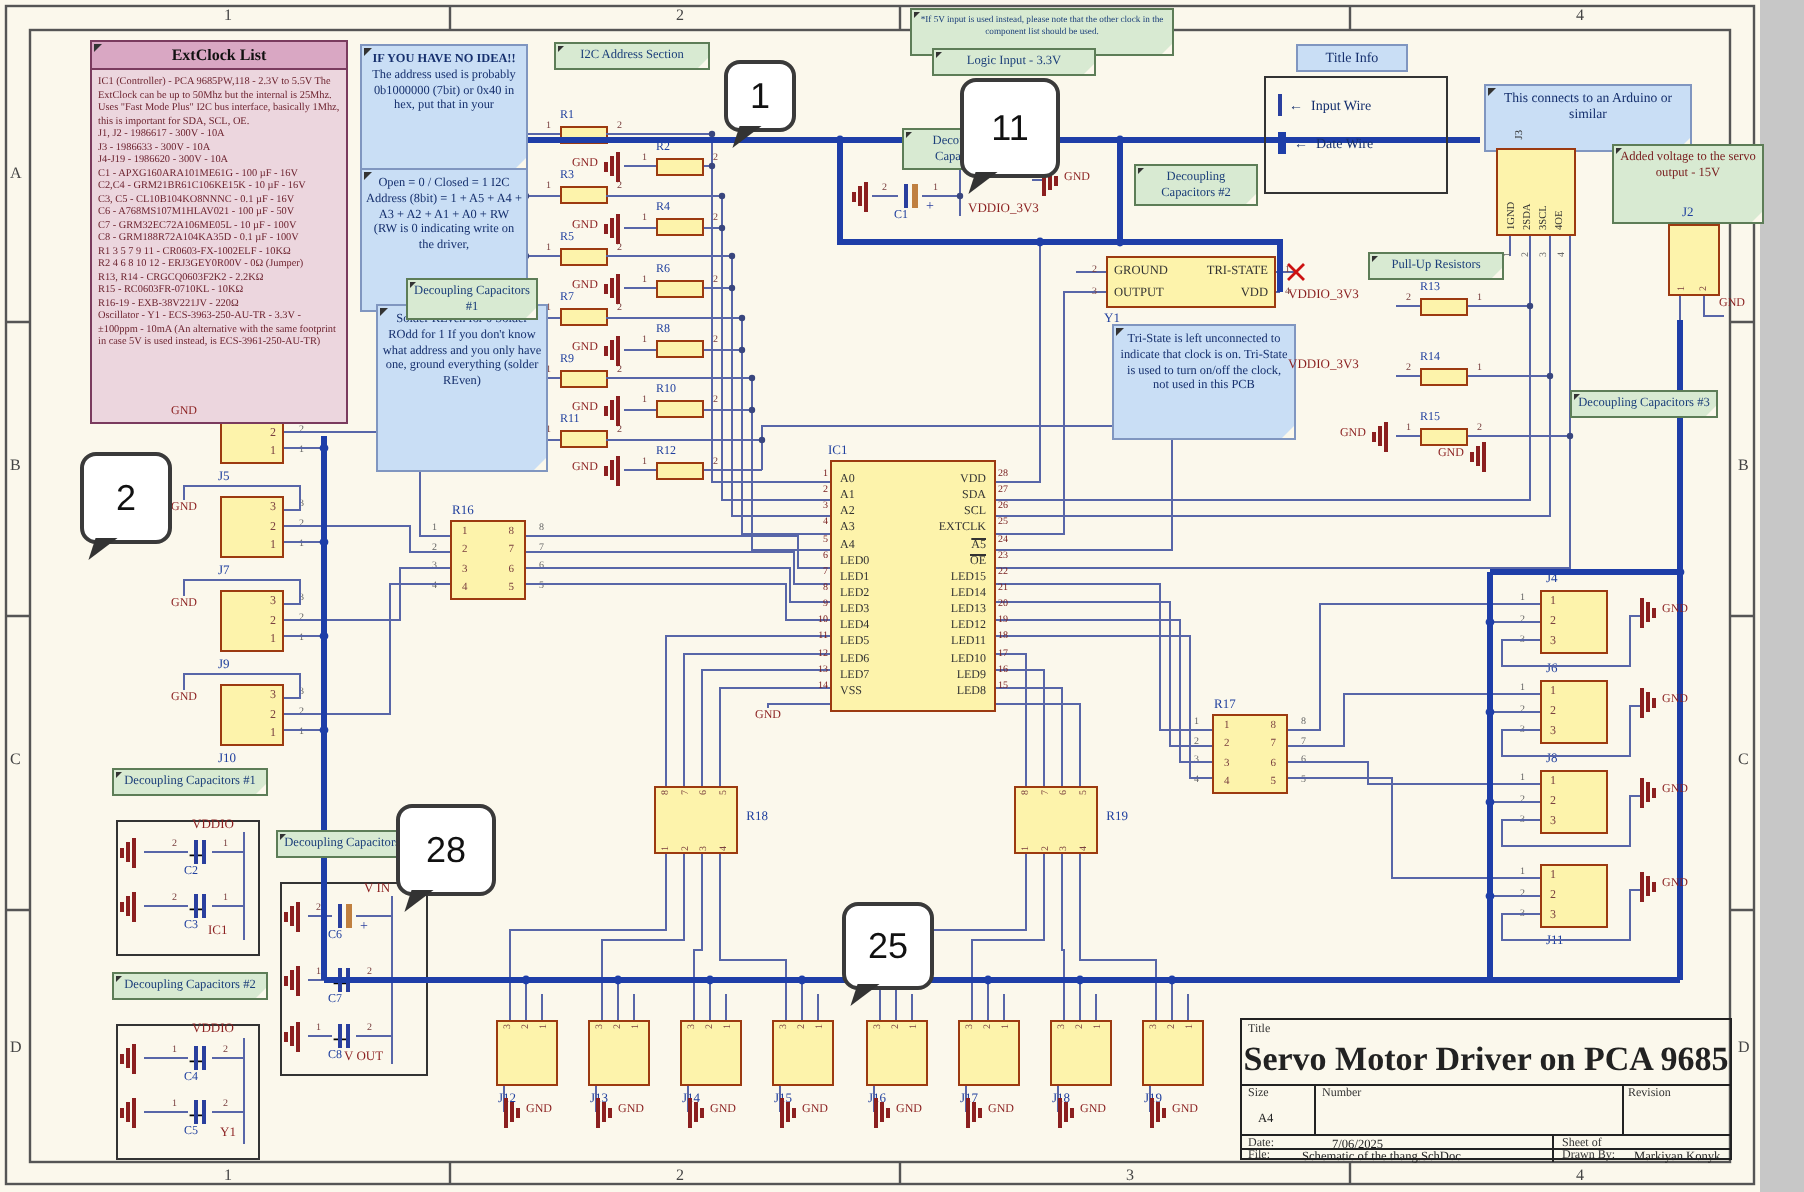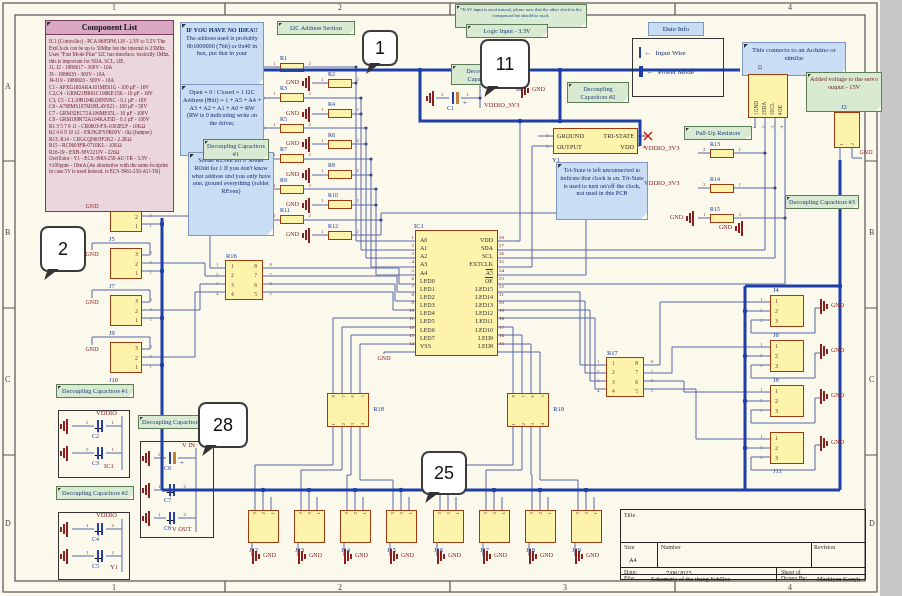--- a/index.html
+++ b/index.html
@@ -215,21 +215,21 @@
         <div class="fl frl" style="top: 519px;">D</div>
       </div>
 <div>
         <div class="fl frr" style="top: 82px;">A</div>
         <div class="fl frr" style="top: 228px;">B</div>
         <div class="fl frr" style="top: 375px;">C</div>
         <div class="fl frr" style="top: 519px;">D</div>
       </div>
 
 <div class="clist">
-  <div class="clist-h">Component List</div>
+  <div class="clist-h">ExtClock List</div>
   <div class="clist-b">
           <div>IC1 (Controller) - PCA 9685PW,118 - 2.3V to 5.5V The ExtClock can be up to 50Mhz but the internal is 25Mhz. Uses "Fast Mode Plus" I2C bus interface, basically 1Mhz, this is important for SDA, SCL, OE.</div>
           <div> </div>
           <div>J1, J2 - 1986617 - 300V - 10A</div>
           <div>J3 - 1986633 - 300V - 10A</div>
           <div>J4-J19 - 1986620 - 300V - 10A</div>
           <div>C1 - APXG160ARA101ME61G - 100 µF - 16V</div>
           <div>C2,C4 - GRM21BR61C106KE15K - 10 µF - 16V</div>
           <div>C3, C5 - CL10B104KO8NNNC - 0.1 µF - 16V</div>
           <div>C6 - A768MS107M1HLAV021 - 100 µF - 50V</div>
@@ -283,31 +283,31 @@
 
   <div class="glabel" style="left: 785px; top: 195px; width: 68px;">Decoupling Capacitors #3</div>
 
   <div class="glabel" style="left: 56px; top: 384px; width: 72px;">Decoupling Capacitors #1</div>
 
   <div class="glabel" style="left: 56px; top: 486px; width: 72px;">Decoupling Capacitors #2</div>
 
   <div class="glabel" style="left: 138px; top: 415px; width: 68px;">Decoupling Capacitors #3</div>
 </div>
 
-<div class="witab">Date Info</div>
+<div class="witab">Title Info</div>
 <div class="wibox">
   <div class="wirow">
           <span class="wsig"></span>
           <span>←</span>
           <span>Input Wire</span>
         </div>
   <div class="wirow">
           <span class="wpow"></span>
           <span>←</span>
-          <span>Power Mode</span>
+          <span>Date Wire</span>
         </div>
 </div>
 
 <div>
   <div class="res" style="left: 280px; top: 63px;">
     <span class="rref">R1</span>
     <span class="rpl">1</span>
     <span class="rpr">2</span>
   </div>
 
@@ -1088,20 +1088,21 @@
   <div class="gndr" style="left: 142px; top: 510px;">
     <i class="v3"></i>
           <i class="v2"></i>
           <i class="v1"></i>
     <span class="glab"></span>
   </div>
 </div>
 
 <div class="tblock">
   <span class="tb-lab" style="left:3px;top:2px;">Title</span>
+  <div class="tb-title">Servo Motor Driver on PCA 9685</div>
   <div class="tb-line" style="left:0;top:32px;width:100%;height:1px;"></div>
   <div class="tb-line" style="left:36px;top:32px;width:1px;height:25px;"></div>
   <div class="tb-line" style="left:190px;top:32px;width:1px;height:25px;"></div>
   <span class="tb-lab" style="left:3px;top:34px;">Size</span>
   <span class="tb-val" style="left:8px;top:46px;">A4</span>
   <span class="tb-lab" style="left:40px;top:34px;">Number</span>
   <span class="tb-lab" style="left:193px;top:34px;">Revision</span>
   <div class="tb-line" style="left:0;top:57px;width:100%;height:1px;"></div>
   <div class="tb-line" style="left:155px;top:57px;width:1px;height:14px;"></div>
   <span class="tb-lab" style="left:3px;top:59px;">Date:</span>

